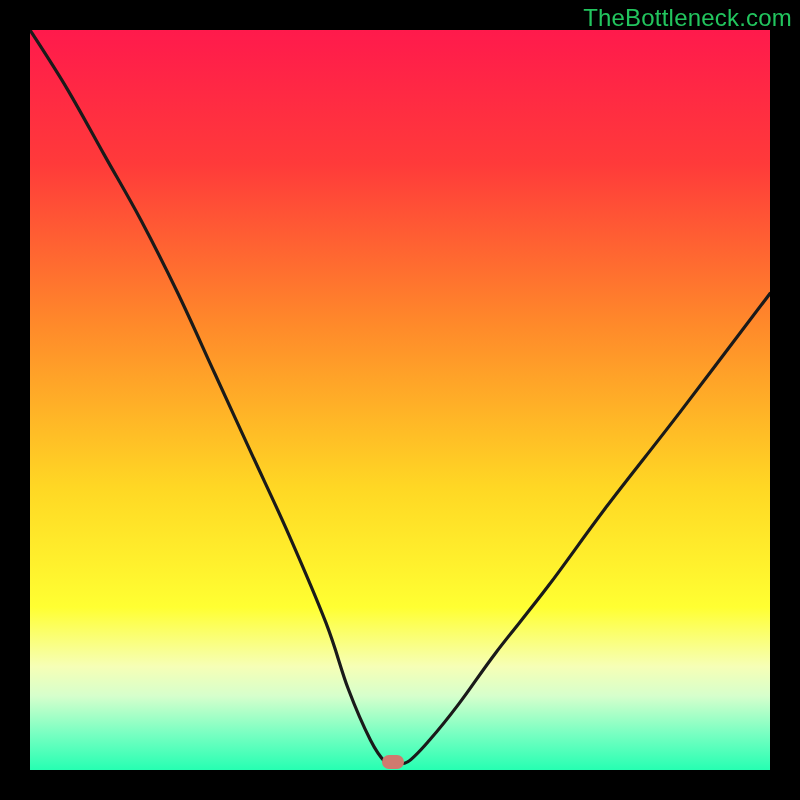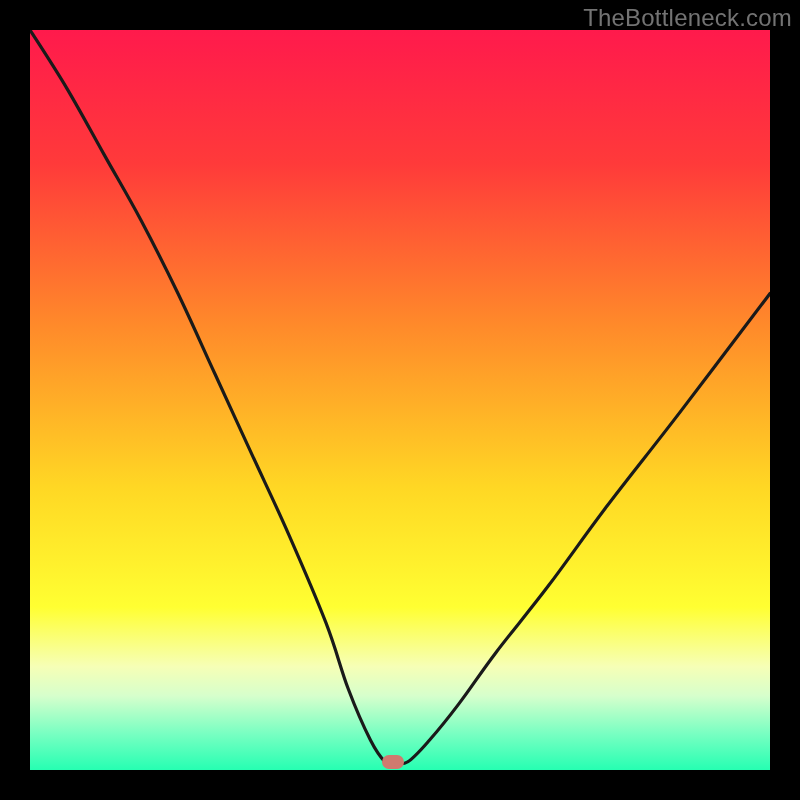--- a/index.html
+++ b/index.html
@@ -28,21 +28,21 @@
     overflow: hidden;
   }
   .gradient {
     position: absolute;
     inset: 0;
   }
   .attribution {
     position: absolute;
     top: 4px;
     right: 8px;
-    color: #737373;
+    color: #22c55e;
     font-size: 24px;
     font-weight: 500;
     letter-spacing: 0.2px;
   }
   .marker {
     position: absolute;
     width: 22px;
     height: 14px;
     border-radius: 7px;
     transform: translate(-50%, -50%);

